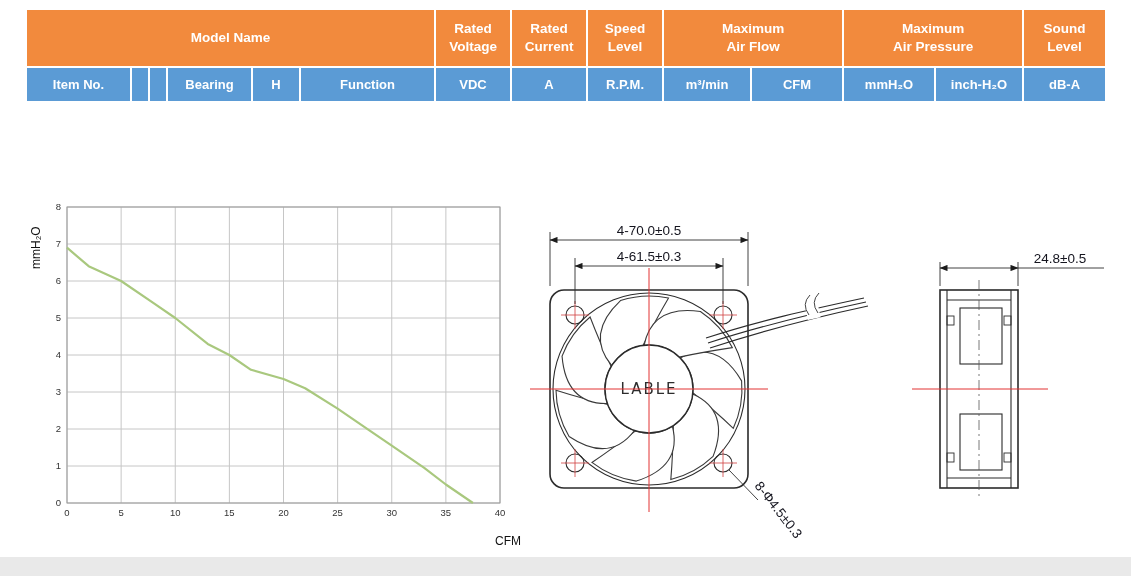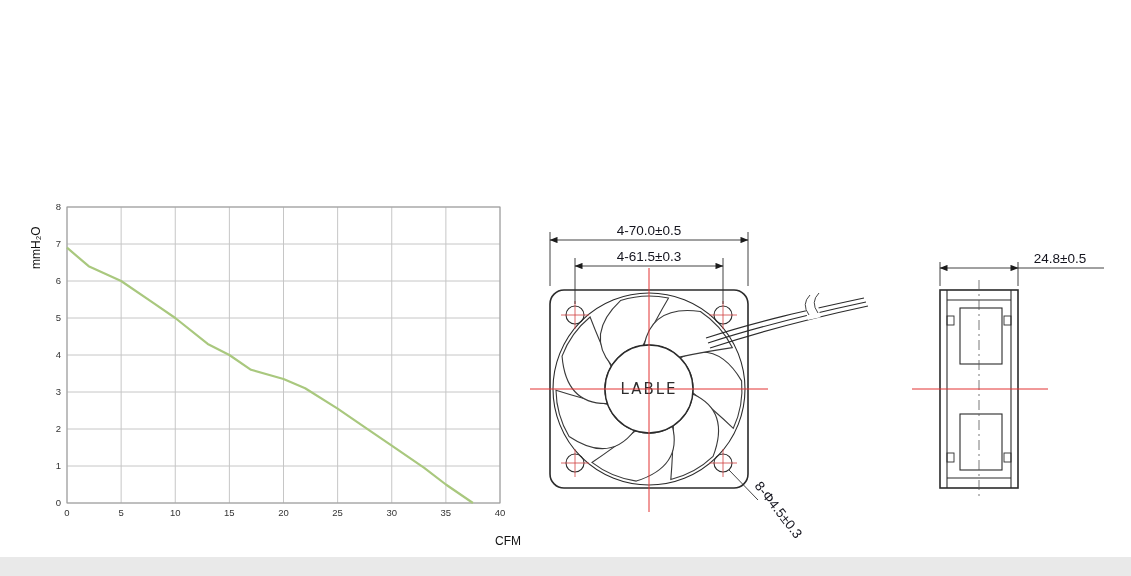--- a/index.html
+++ b/index.html
@@ -53,20 +53,51 @@
         <col style="width:76px">
         <col style="width:76px">
       <col style="width:76px">
         <col style="width:88px">
         <col style="width:92px">
         <col style="width:92px">
       <col style="width:88px">
         <col style="width:83px">
     </colgroup>
     <tbody>
+        <tr class="group-row">
+      <th colspan="6">Model Name</th>
+      <th>Rated
+Voltage</th>
+      <th>Rated
+Current</th>
+      <th>Speed
+Level</th>
+      <th colspan="2">Maximum
+Air Flow</th>
+      <th colspan="2">Maximum
+Air Pressure</th>
+      <th>Sound
+Level</th>
+    </tr>
+    <tr class="header-row">
+      <th>Item No.</th>
+      <th></th>
+      <th></th>
+      <th>Bearing</th>
+      <th>H</th>
+      <th>Function</th>
+      <th>VDC</th>
+      <th>A</th>
+      <th>R.P.M.</th>
+      <th>m³/min</th>
+      <th>CFM</th>
+      <th>mmH₂O</th>
+      <th>inch-H₂O</th>
+      <th>dB-A</th>
+    </tr>
   </tbody>
     </table>
 
   <svg id="pq-chart" class="chart" width="510" height="382">
       <g>
         <line class="grid" x1="42" y1="19" x2="42" y2="315"></line>
         <line class="grid" x1="96.125" y1="19" x2="96.125" y2="315"></line>
         <line class="grid" x1="150.25" y1="19" x2="150.25" y2="315"></line>
         <line class="grid" x1="204.375" y1="19" x2="204.375" y2="315"></line>
         <line class="grid" x1="258.5" y1="19" x2="258.5" y2="315"></line>

